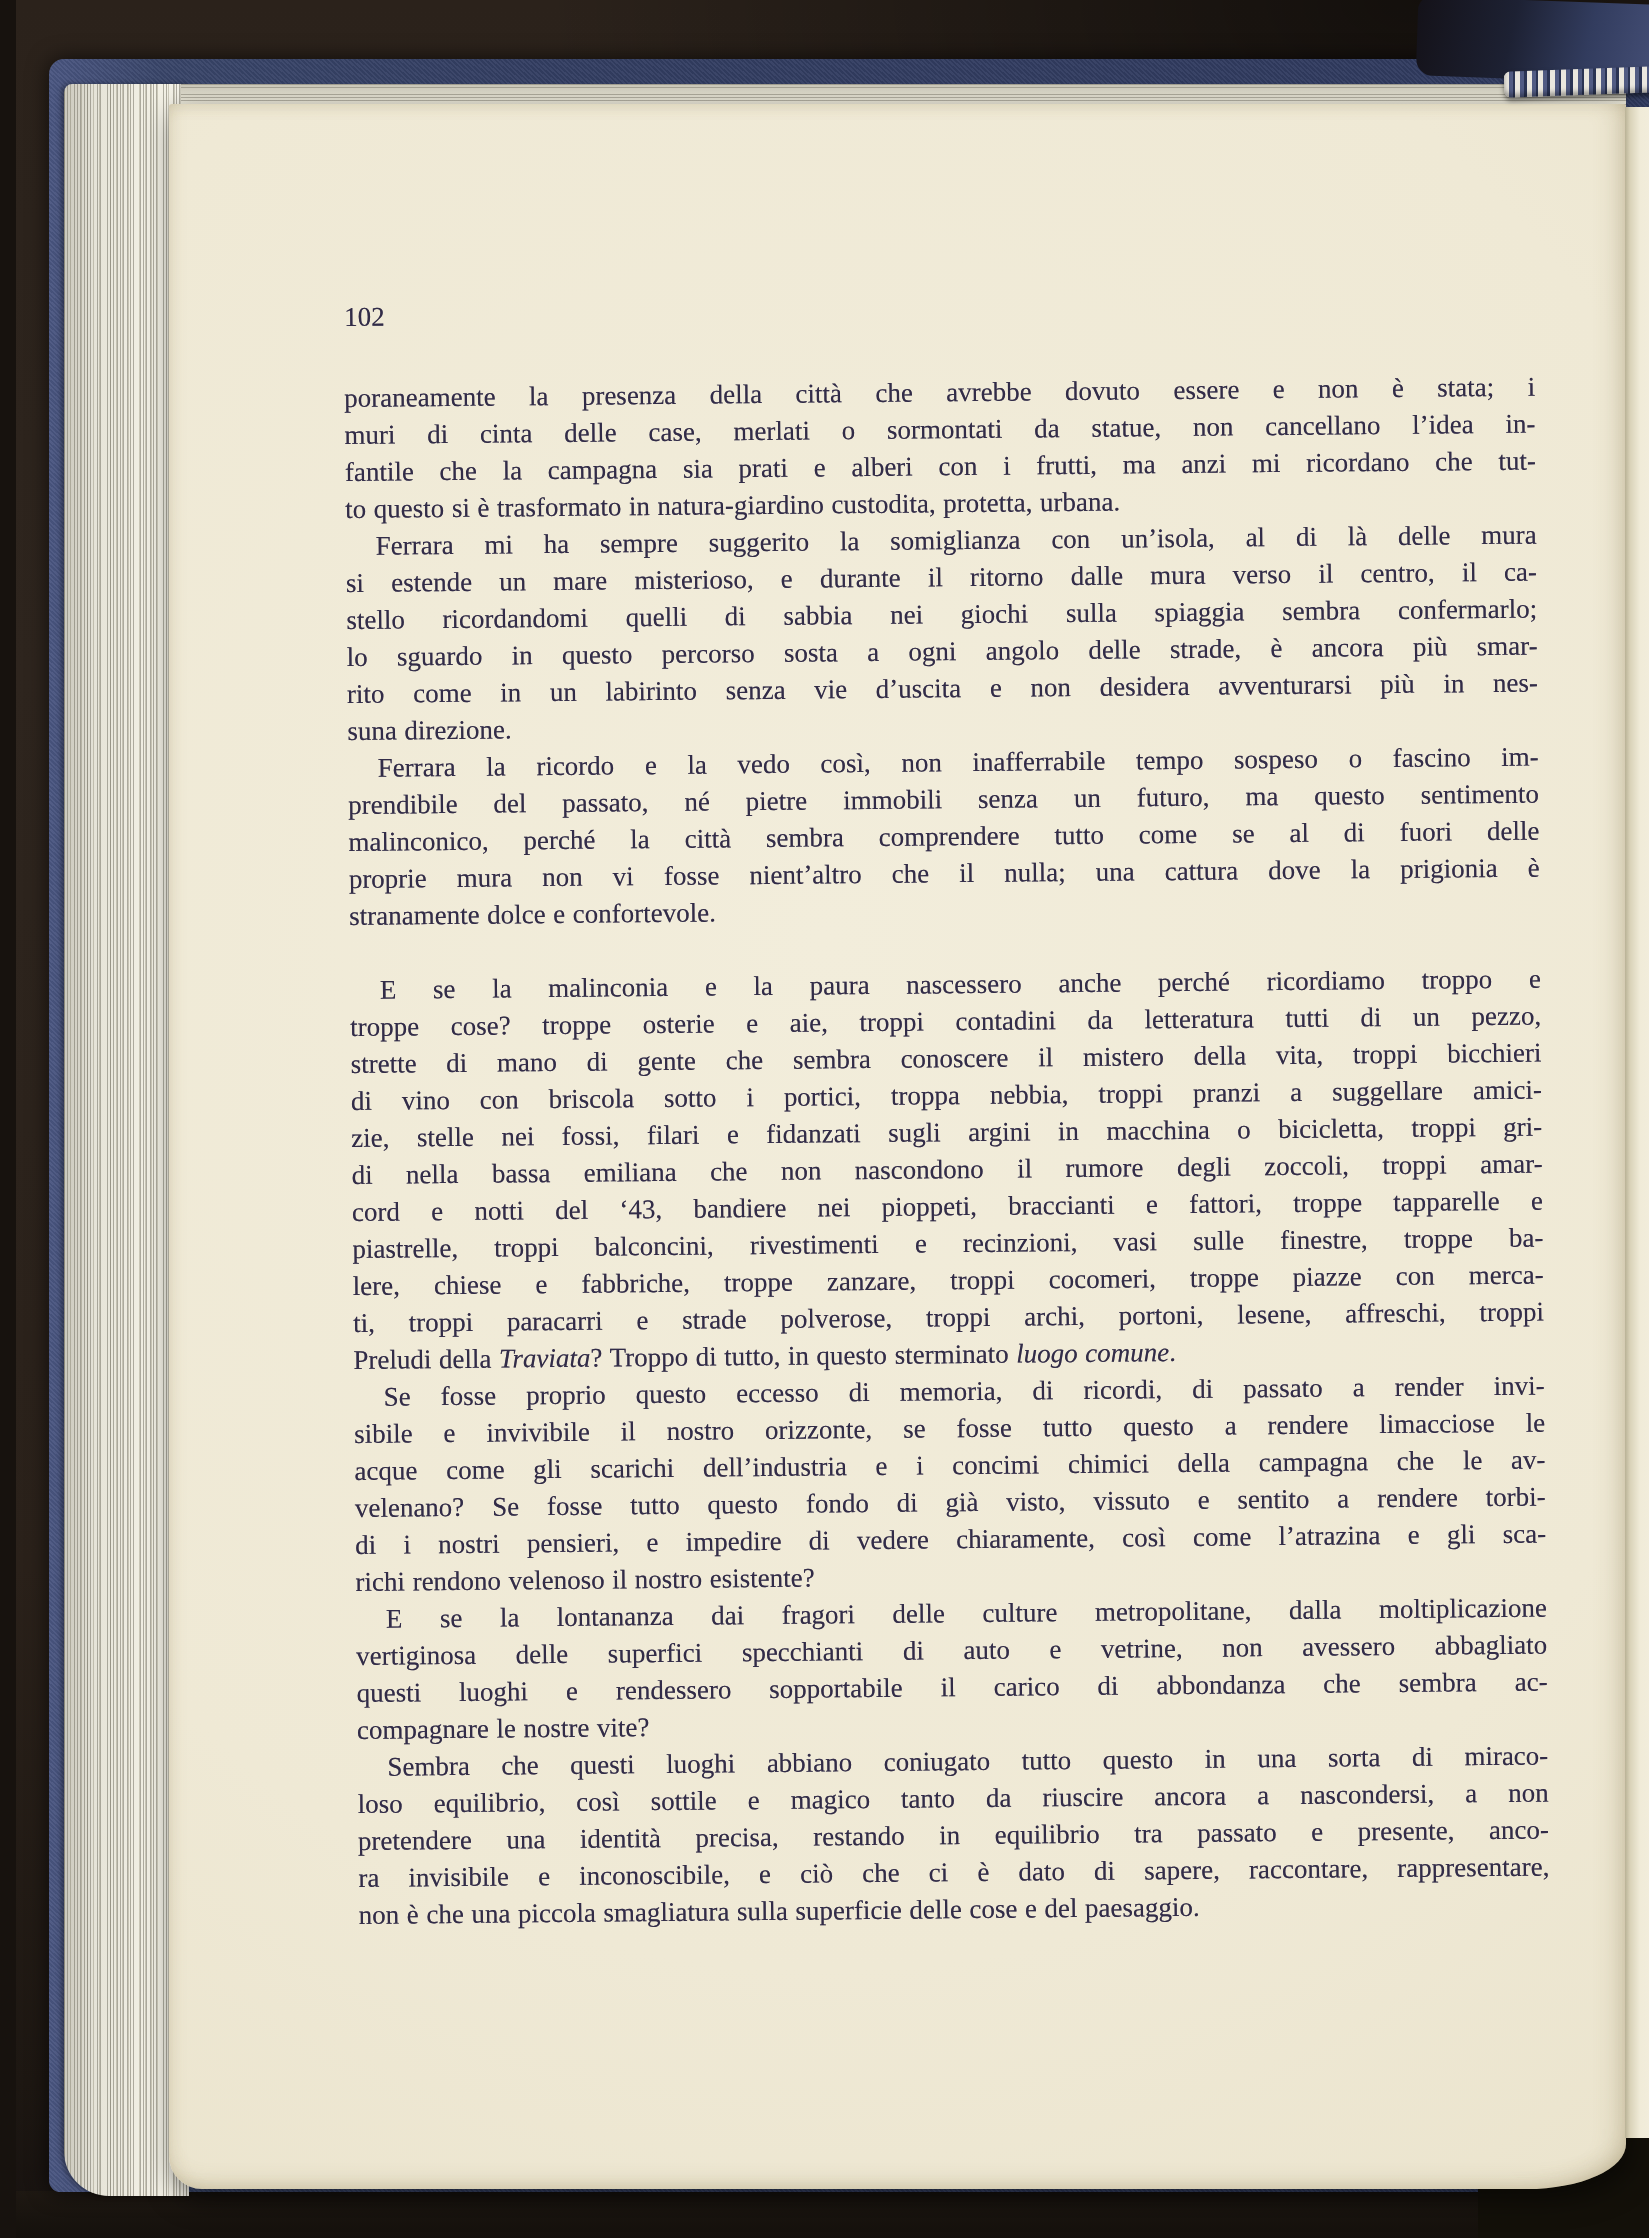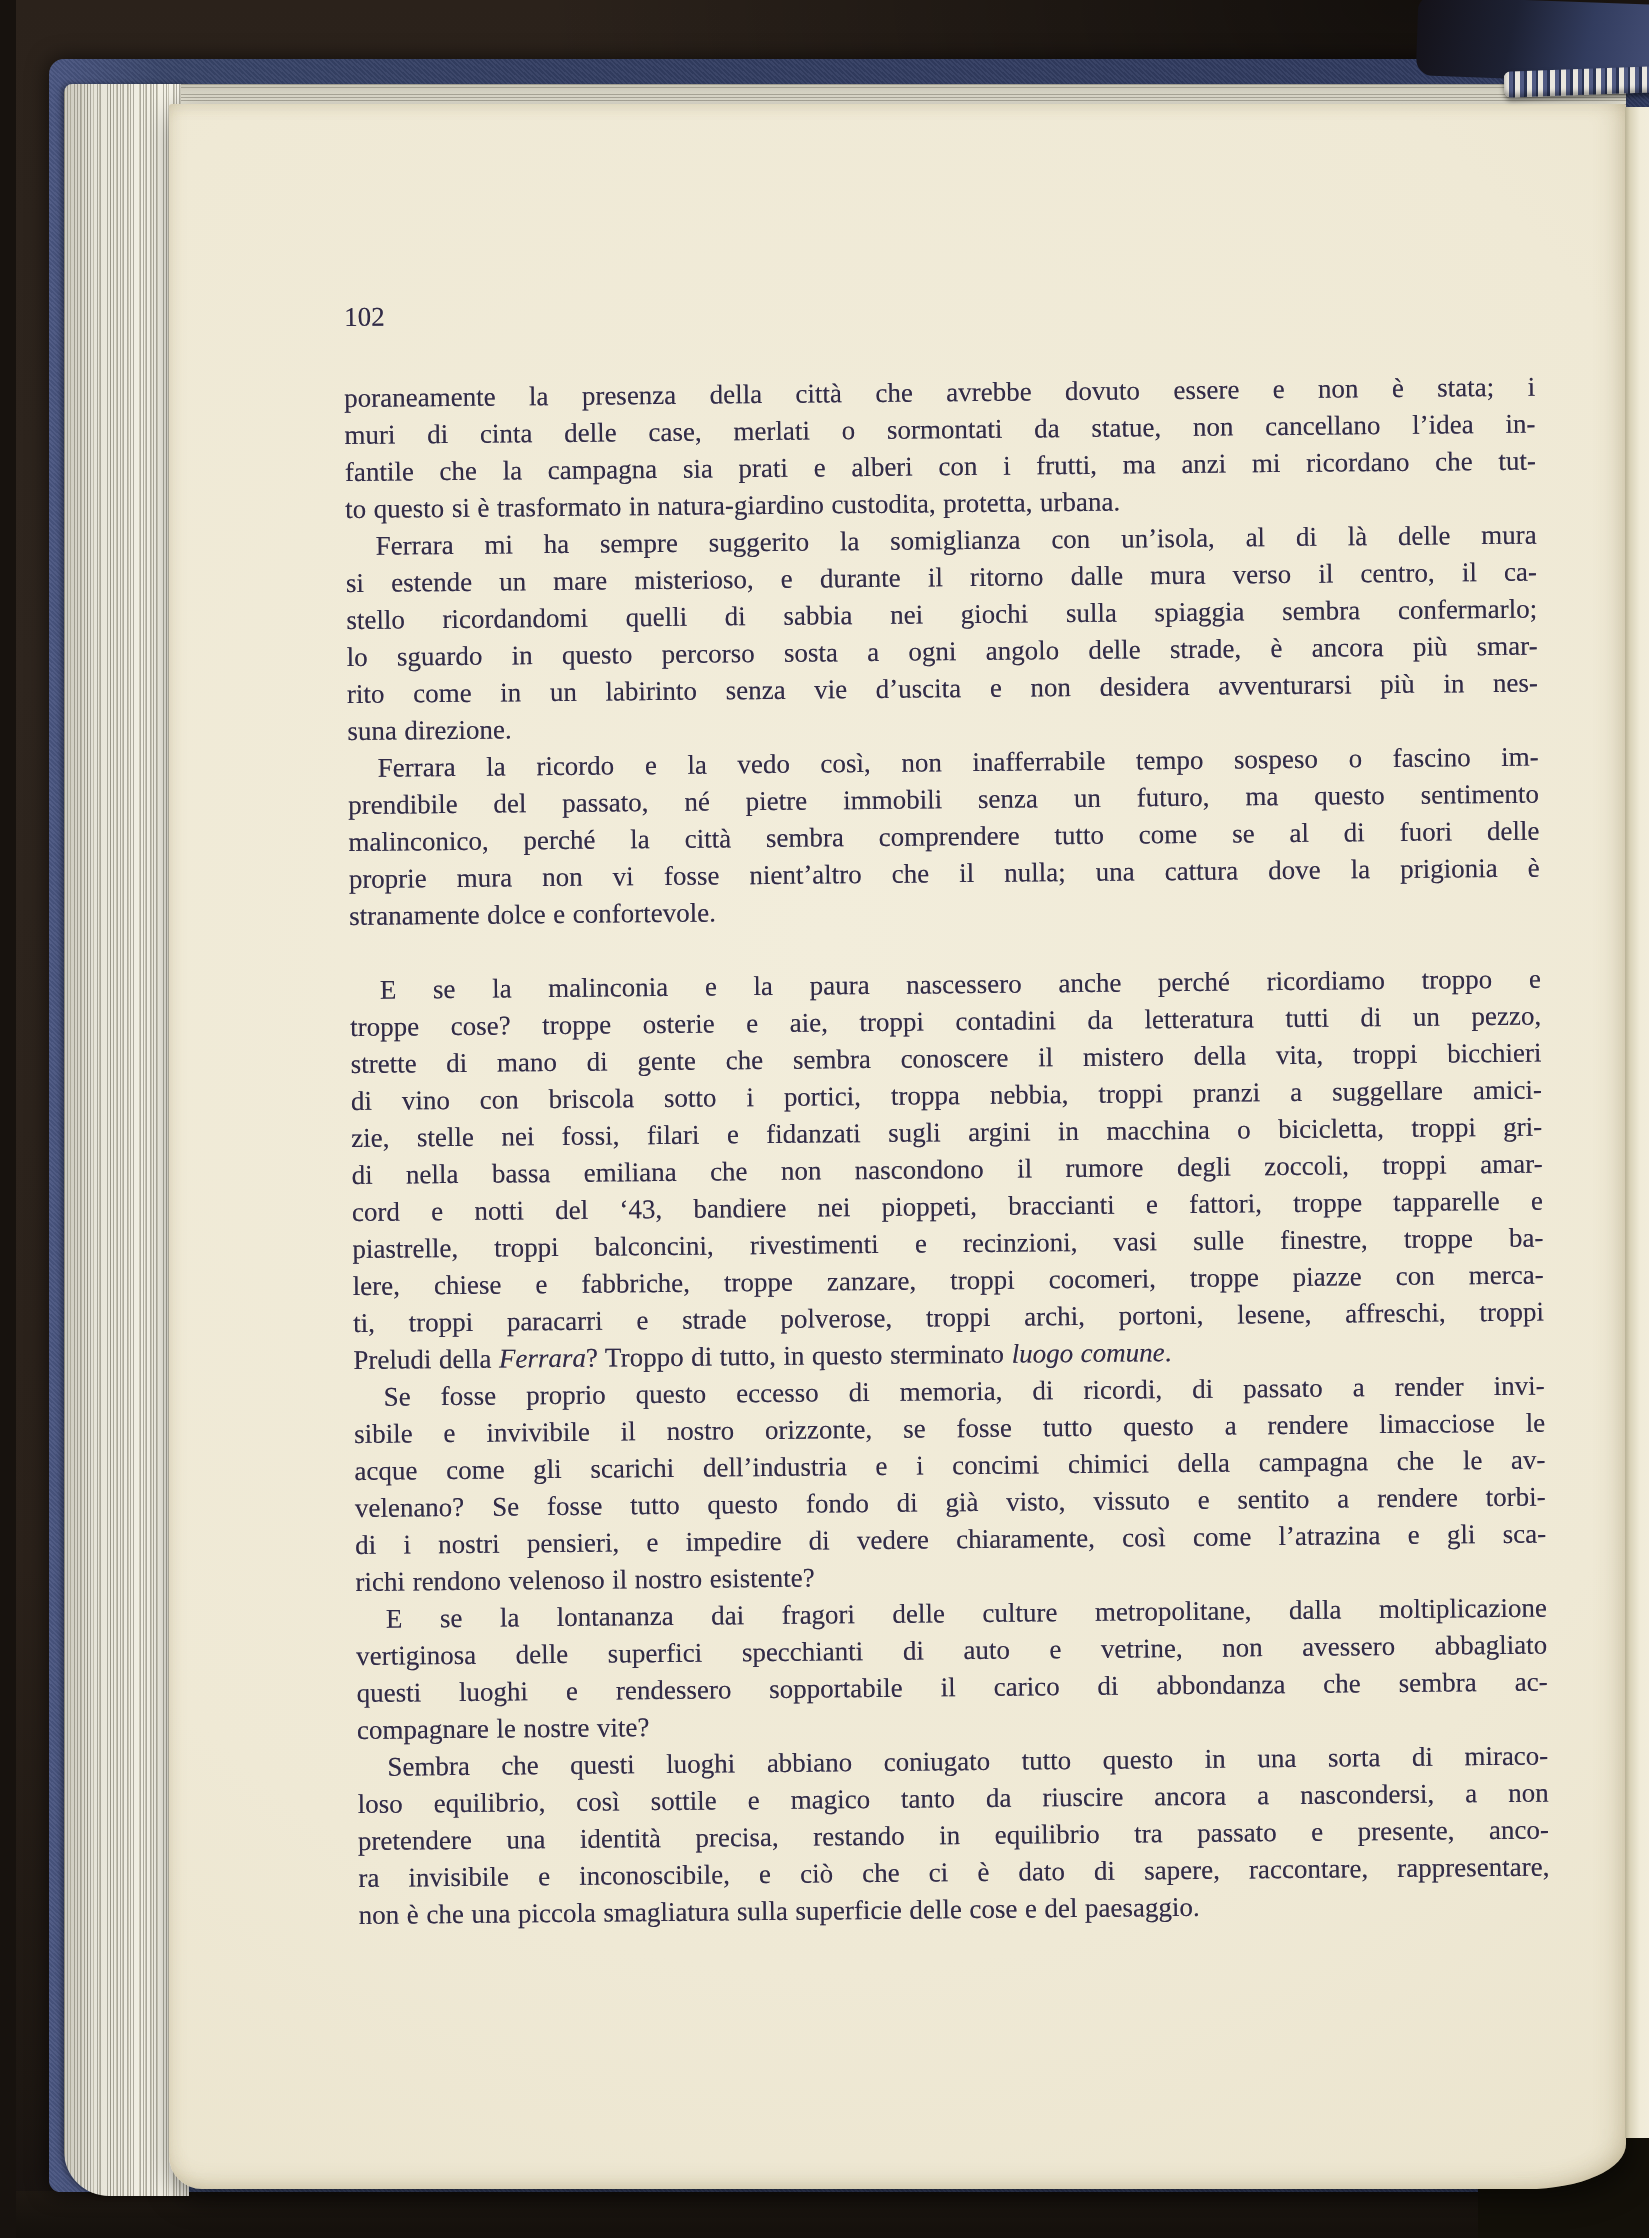--- a/index.html
+++ b/index.html
@@ -120,21 +120,21 @@
       <div class="line indent gap"><span>E se la malinconia e la paura nascessero anche perché ricordiamo troppo e</span></div>
       <div class="line"><span>troppe cose? troppe osterie e aie, troppi contadini da letteratura tutti di un pezzo,</span></div>
       <div class="line"><span>strette di mano di gente che sembra conoscere il mistero della vita, troppi bicchieri</span></div>
       <div class="line"><span>di vino con briscola sotto i portici, troppa nebbia, troppi pranzi a suggellare amici-</span></div>
       <div class="line"><span>zie, stelle nei fossi, filari e fidanzati sugli argini in macchina o bicicletta, troppi gri-</span></div>
       <div class="line"><span>di nella bassa emiliana che non nascondono il rumore degli zoccoli, troppi amar-</span></div>
       <div class="line"><span>cord e notti del ‘43, bandiere nei pioppeti, braccianti e fattori, troppe tapparelle e</span></div>
       <div class="line"><span>piastrelle, troppi balconcini, rivestimenti e recinzioni, vasi sulle finestre, troppe ba-</span></div>
       <div class="line"><span>lere, chiese e fabbriche, troppe zanzare, troppi cocomeri, troppe piazze con merca-</span></div>
       <div class="line"><span>ti, troppi paracarri e strade polverose, troppi archi, portoni, lesene, affreschi, troppi</span></div>
-      <div class="line last"><span>Preludi della </span><i>Ferrara</i><span>? Troppo di tutto, in questo sterminato </span><i>luogo comune</i><span>.</span></div>
+      <div class="line last"><span>Preludi della </span><i>Traviata</i><span>? Troppo di tutto, in questo sterminato </span><i>luogo comune</i><span>.</span></div>
       <div class="line indent"><span>Se fosse proprio questo eccesso di memoria, di ricordi, di passato a render invi-</span></div>
       <div class="line"><span>sibile e invivibile il nostro orizzonte, se fosse tutto questo a rendere limacciose le</span></div>
       <div class="line"><span>acque come gli scarichi dell’industria e i concimi chimici della campagna che le av-</span></div>
       <div class="line"><span>velenano? Se fosse tutto questo fondo di già visto, vissuto e sentito a rendere torbi-</span></div>
       <div class="line"><span>di i nostri pensieri, e impedire di vedere chiaramente, così come l’atrazina e gli sca-</span></div>
       <div class="line last"><span>richi rendono velenoso il nostro esistente?</span></div>
       <div class="line indent"><span>E se la lontananza dai fragori delle culture metropolitane, dalla moltiplicazione</span></div>
       <div class="line"><span>vertiginosa delle superfici specchianti di auto e vetrine, non avessero abbagliato</span></div>
       <div class="line"><span>questi luoghi e rendessero sopportabile il carico di abbondanza che sembra ac-</span></div>
       <div class="line last"><span>compagnare le nostre vite?</span></div>

